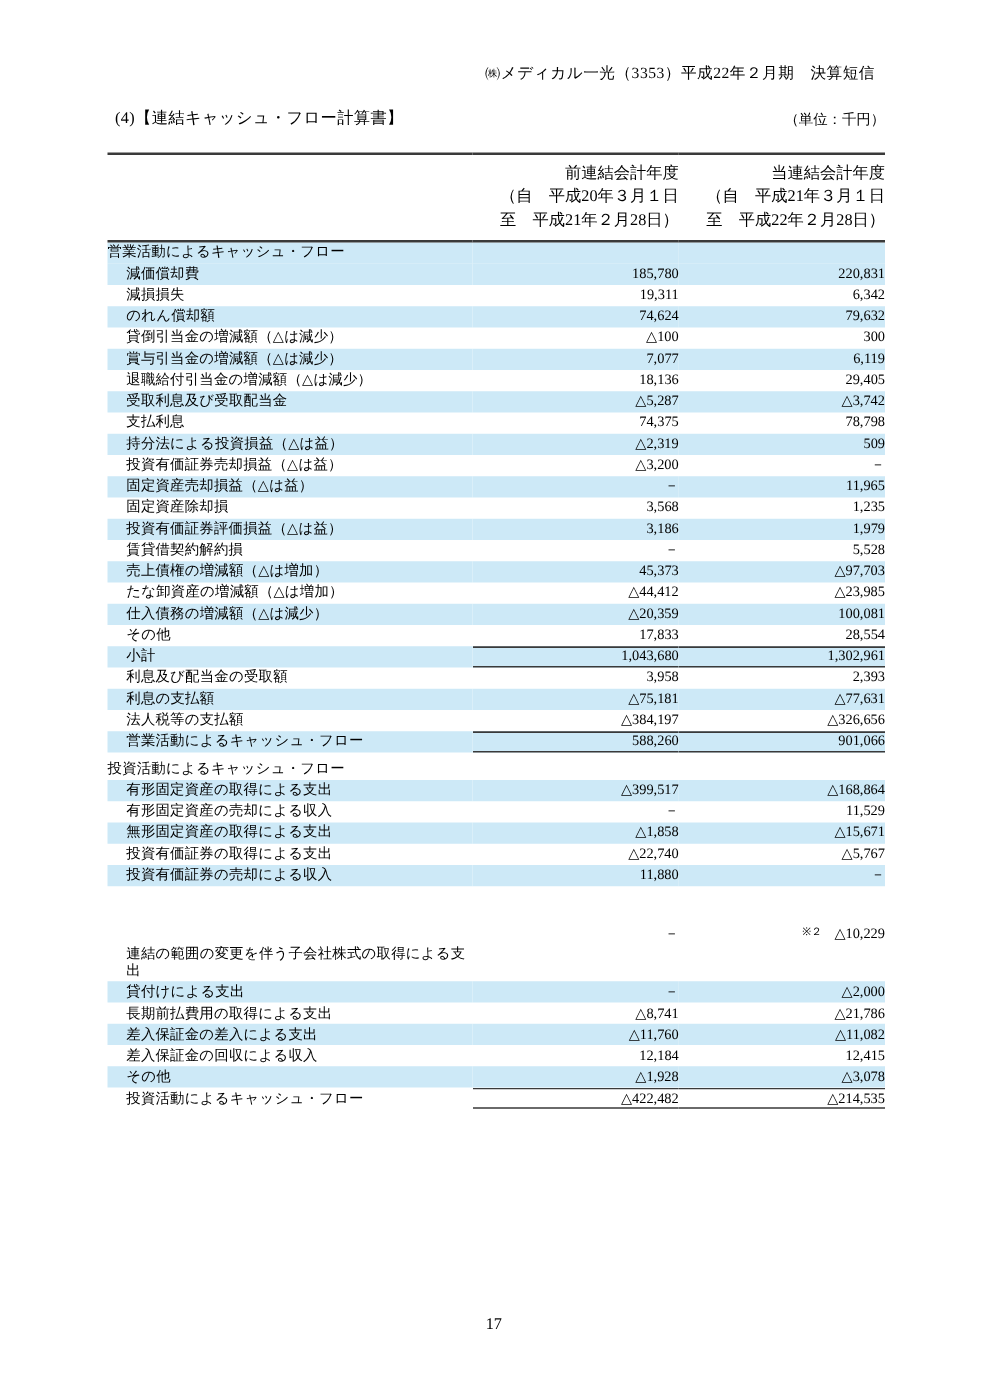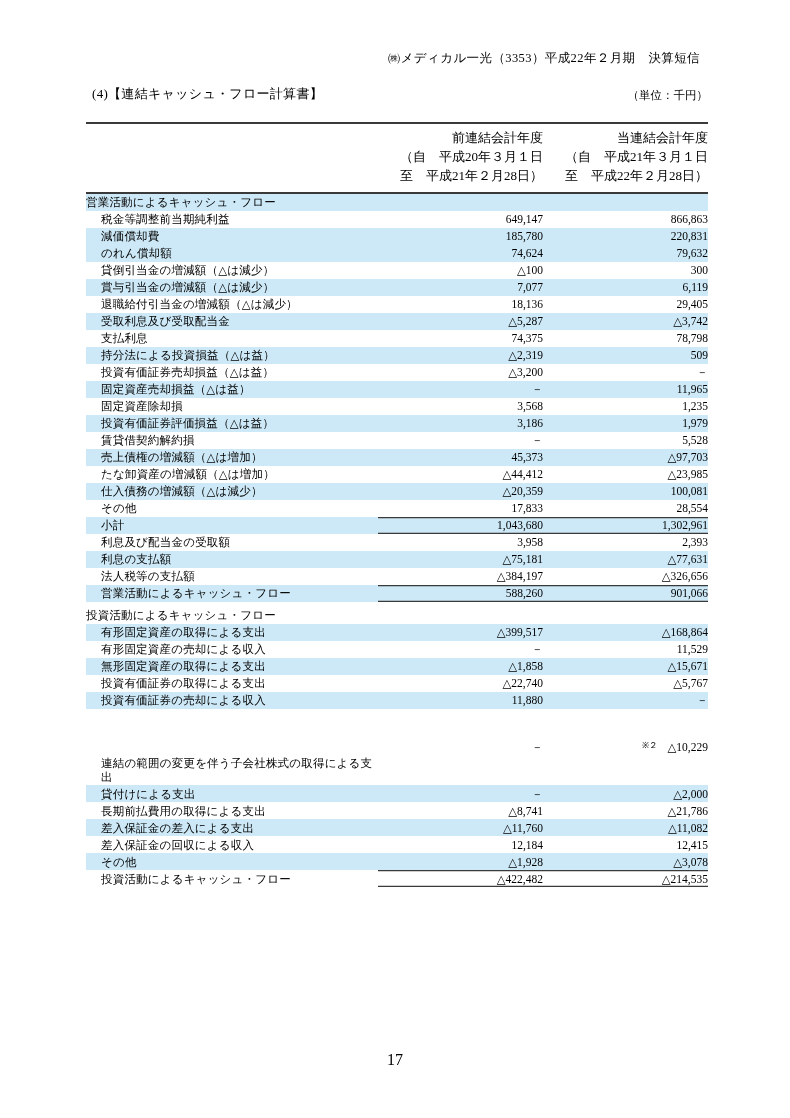--- a/index.html
+++ b/index.html
@@ -146,21 +146,21 @@
   }
   td.label.two-line .indent1 { display: block; padding-left: 15px; margin-top: 46px; }
 
   
   .page-number {
     position: absolute;
     top: 1051px;
     left: 0;
     width: 790px;
     text-align: center;
-    font-size: 16px;
+    font-size: 13px;
   }
 </style>
 </head>
 <body>
 
 <div class="page">
 
   <div class="doc-header">㈱メディカル一光（3353）平成22年２月期　決算短信</div>
 
   <div class="section-title">(4)【連結キャッシュ・フロー計算書】</div>
@@ -196,29 +196,29 @@
           <td colspan="3"></td>
         </tr>
       </thead>
 
       <tbody id="cf-body">
           <tr class="r shade">
             <td class="label"><span class="indent0">営業活動によるキャッシュ・フロー</span></td>
             <td class="num"><span></span></td>
             <td class="num"><span></span></td>
           </tr>
-          <tr class="r">
-            <td class="label"><span class="indent1">税金等調整前当期純利益</span></td>
-            <td class="num"><span>649,147</span></td>
-            <td class="num"><span>866,863</span></td>
-          </tr>
           <tr class="r shade">
             <td class="label"><span class="indent1">減価償却費</span></td>
             <td class="num"><span>185,780</span></td>
             <td class="num"><span>220,831</span></td>
+          </tr>
+          <tr class="r">
+            <td class="label"><span class="indent1">減損損失</span></td>
+            <td class="num"><span>19,311</span></td>
+            <td class="num"><span>6,342</span></td>
           </tr>
           <tr class="r shade">
             <td class="label"><span class="indent1">のれん償却額</span></td>
             <td class="num"><span>74,624</span></td>
             <td class="num"><span>79,632</span></td>
           </tr>
           <tr class="r">
             <td class="label"><span class="indent1">貸倒引当金の増減額（△は減少）</span></td>
             <td class="num"><span>△100</span></td>
             <td class="num"><span>300</span></td>

